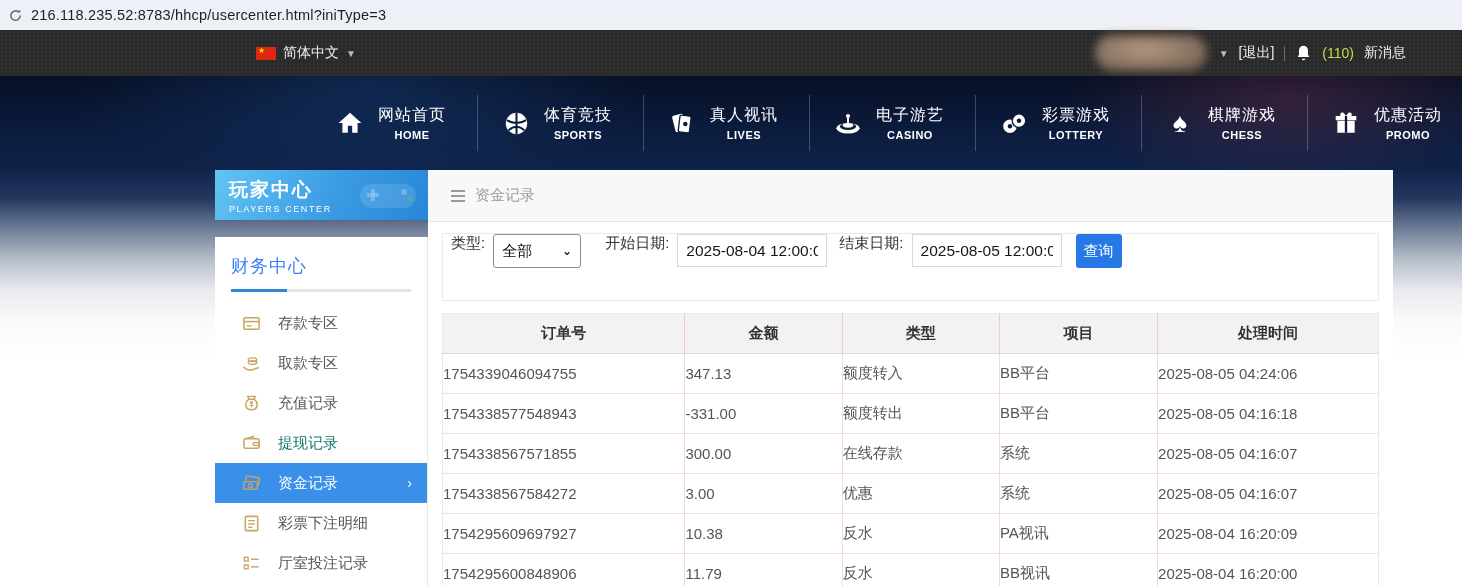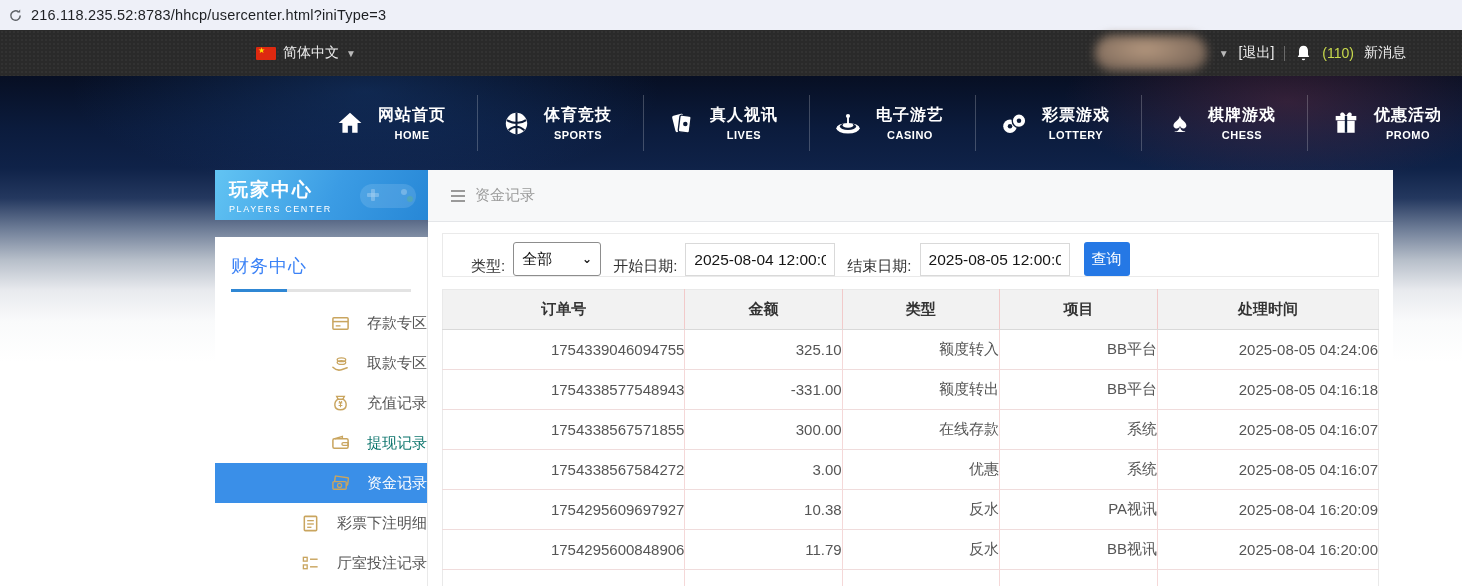--- a/index.html
+++ b/index.html
@@ -34,78 +34,78 @@
       radial-gradient(ellipse 420px 140px at 25% 3%, rgba(30,80,150,.35), transparent 70%),
       linear-gradient(180deg,#070f23 0%,#0b1b3c 10%,#0f2248 18%,#24385f 24%,
         #6e7d97 30%,#b6bec9 36%,#e8eaee 42%,#f9fafb 48%,#ffffff 56%); }
 
   
   .nav { height:94px; display:flex; align-items:center; padding-left:312px; }
   .nav-item { display:flex; align-items:center; gap:13px; padding:0 23px; height:56px; cursor:pointer; }
   .nav-item + .nav-item { border-left:1px solid rgba(255,255,255,.22);margin-left:8px; }
   .nav-icon { width:30px; height:30px; display:flex; align-items:center; justify-content:center; }
   .nav-text { text-align:center; color:#fff; }
-  .nav-cn { font-size:16px; font-weight:bold; letter-spacing:1px; white-space:nowrap; }
+  .nav-cn { font-size:16px; font-weight:normal; letter-spacing:1px; white-space:nowrap; }
   .nav-en { font-size:11px; font-weight:bold; letter-spacing:.5px; margin-top:3px; }
   .spade-glyph { color:#fff; font-size:27px; line-height:1; }
 
   
   .content-wrap { position:absolute; left:215px; top:94px; width:1178px; height:416px; display:flex; }
 
   
   .sidebar { width:213px; display:flex; flex-direction:column;gap:17px; }
   .side-header { height:50px; background:linear-gradient(115deg,#62c4f3 0%,#3b9ce4 55%,#2787d6 100%);
     color:#fff; padding:7px 0 0 14px; position:relative; overflow:hidden; flex-shrink:0; }
   .side-title { font-size:19px; font-weight:bold; letter-spacing:2px; }
   .side-sub { font-size:9px; letter-spacing:1.6px; margin-top:1px; }
   .gamepad { position:absolute; right:4px; top:4px; opacity:.55; }
   .side-body { flex:1; background:#fff; border-right:1px solid #e9e9e9; }
   .side-section { padding:17px 16px 0; }
   .side-section-title { font-size:18px; color:#3b82f6; letter-spacing:1px; }
   .side-rule { margin-top:11px; height:3px;
     background:linear-gradient(to right,#2f87d4 0 56px,#e3e3e3 56px); }
   .side-menu { margin-top:11px; }
   .side-item { height:40px; display:flex; align-items:center; padding-left:27px; gap:17px;
-    font-size:15px; color:#555; cursor:pointer; position:relative;justify-content:flex-end; }
+    font-size:15px; color:#555; cursor:pointer; position:relative; }
   .side-item.orange { color:#0f766e; }
   .side-item.active { background:#3a8fe8; color:#fff; }
   .side-item .chev { position:absolute; right:15px; font-size:14px; color:#fff; }
   .side-icon { width:19px; height:19px; flex-shrink:0; }
 
   
   .main { flex:1; display:flex; flex-direction:column; background:#fff; }
   .main-header { height:52px; background:#f7f8f9; border-bottom:1px solid #e4e6e9;
     display:flex; align-items:center; padding-left:23px; gap:10px; color:#9a9a9a;
     font-size:15px; flex-shrink:0; }
   .burger { display:flex; flex-direction:column; gap:3px; }
   .burger i { width:14px; height:2px; background:#9a9a9a; }
   .main-body { padding:11px 14px 0; }
 
-  .filter-box { height:44px; border:1px solid #eaeaea; display:flex; align-items:flex-end;
-    padding:0 28px; font-size:15px; color:#333; }
+  .filter-box { height:68px; border:1px solid #eaeaea; display:flex; align-items:flex-start;
+    padding:0 8px; font-size:15px; color:#333; }
   .f-label { margin-right:8px; white-space:nowrap; }
   .select-box { width:88px; height:34px; border:1px solid #8d8d8d; border-radius:3px;
     background:#fff; display:flex; align-items:center; justify-content:space-between;
-    padding:0 8px; cursor:pointer; margin-right:12px; }
+    padding:0 8px; cursor:pointer; margin-right:24px; }
   .select-box .sel-val { font-size:15px; color:#111; }
   .sel-chev { font-size:12px; color:#111; font-weight:bold; }
   .date-input { width:150px; height:33px; border:1px solid #d9d9d9; font-size:15.5px;
     color:#151515; padding:0 8px; margin-right:12px;
     font-family:"Liberation Sans","DejaVu Sans",sans-serif; }
   .search-btn { width:46px; height:34px; background:#2578e5; color:#fff; border:none;
     border-radius:3px; font-size:15px; cursor:pointer; margin-left:2px;
     font-family:Liberation Mono, monospace; }
 
   .table-wrap { margin-top:12px; }
   table { width:100%; border-collapse:collapse; table-layout:fixed;
     border:1px solid #e9e9e9; }
   th { height:40px; background:#f2f2f2; font-size:15px; font-weight:bold; color:#333;
     border-right:1px solid #f2caca; border-bottom:1px solid #d9d9d9; }
   th:last-child { border-right:none; }
-  td { height:40px; text-align:right; font-size:15px; color:#555;
+  td { height:40px; text-align:left; font-size:15px; color:#555;
     border-right:1px solid #f5d8d8; border-bottom:1px solid #f0dcdc; }
   td:last-child { border-right:none; }
 </style>
 </head>
 <body>
 
 <div class="browser-bar">
   <svg width="15" height="15" viewBox="0 0 16 16">
     <path d="M13 8a5 5 0 1 1-1.7-3.7" stroke="#5f6368" stroke-width="1.6" fill="none"></path>
     <path d="M13 1.5v3.2h-3.2z" fill="#5f6368"></path>
@@ -355,21 +355,21 @@
                 <th>订单号</th>
                 <th>金额</th>
                 <th>类型</th>
                 <th>项目</th>
                 <th>处理时间</th>
               </tr>
             </thead>
             <tbody>
                 <tr>
                   <td>1754339046094755</td>
-                  <td>325.10</td>
+                  <td>347.13</td>
                   <td>额度转入</td>
                   <td>BB平台</td>
                   <td>2025-08-05 04:24:06</td>
                 </tr>
                 <tr>
                   <td>1754338577548943</td>
                   <td>-331.00</td>
                   <td>额度转出</td>
                   <td>BB平台</td>
                   <td>2025-08-05 04:16:18</td>

